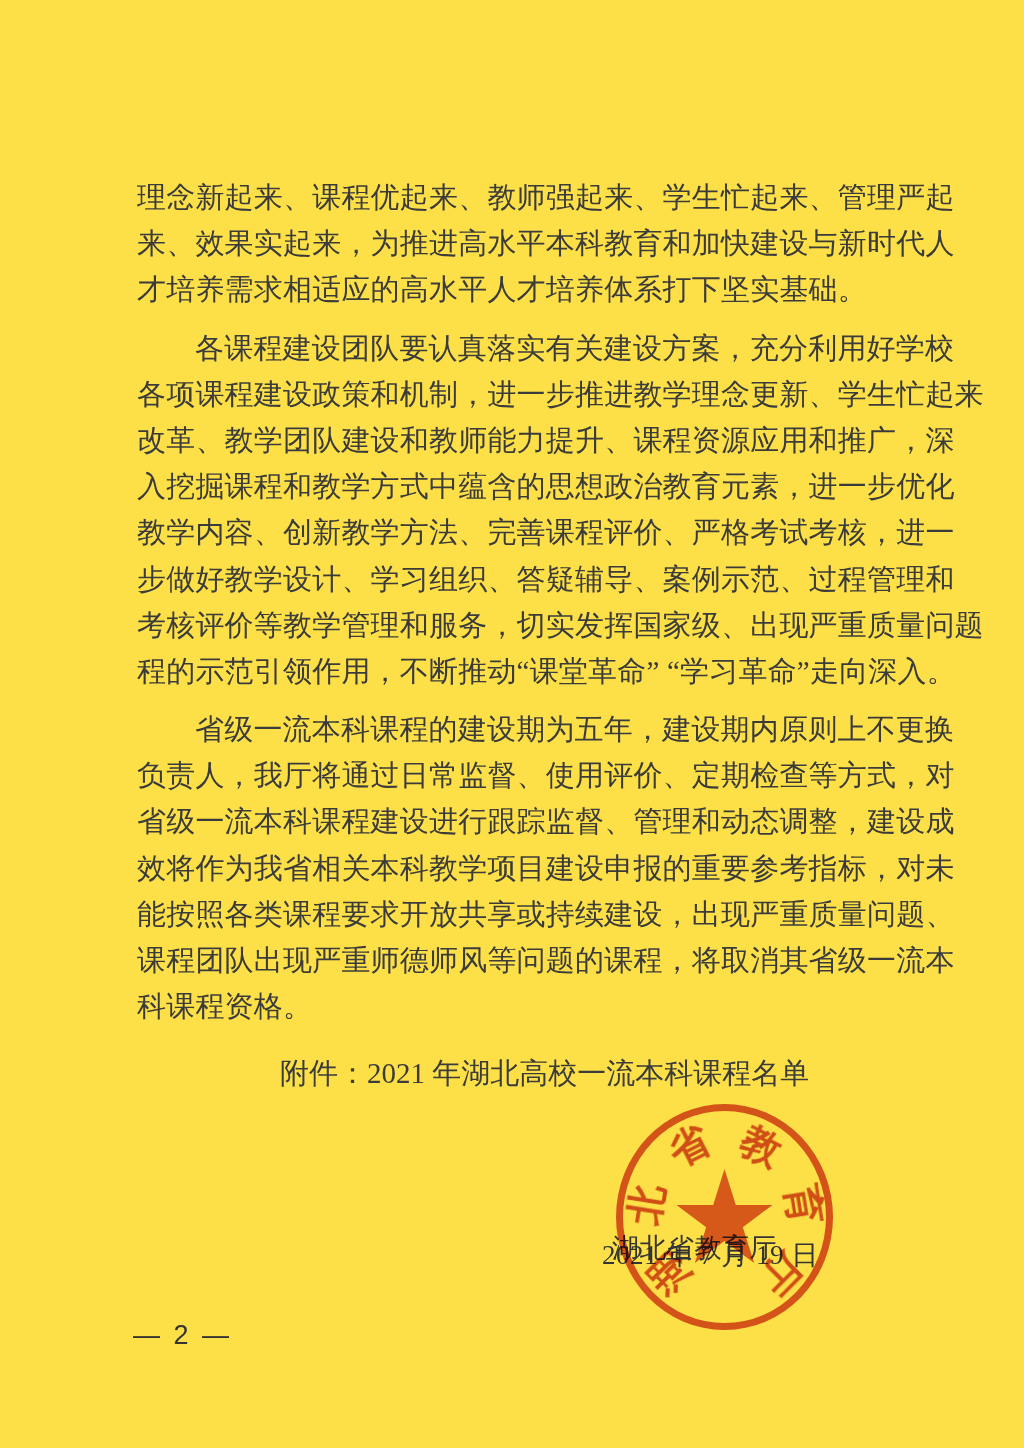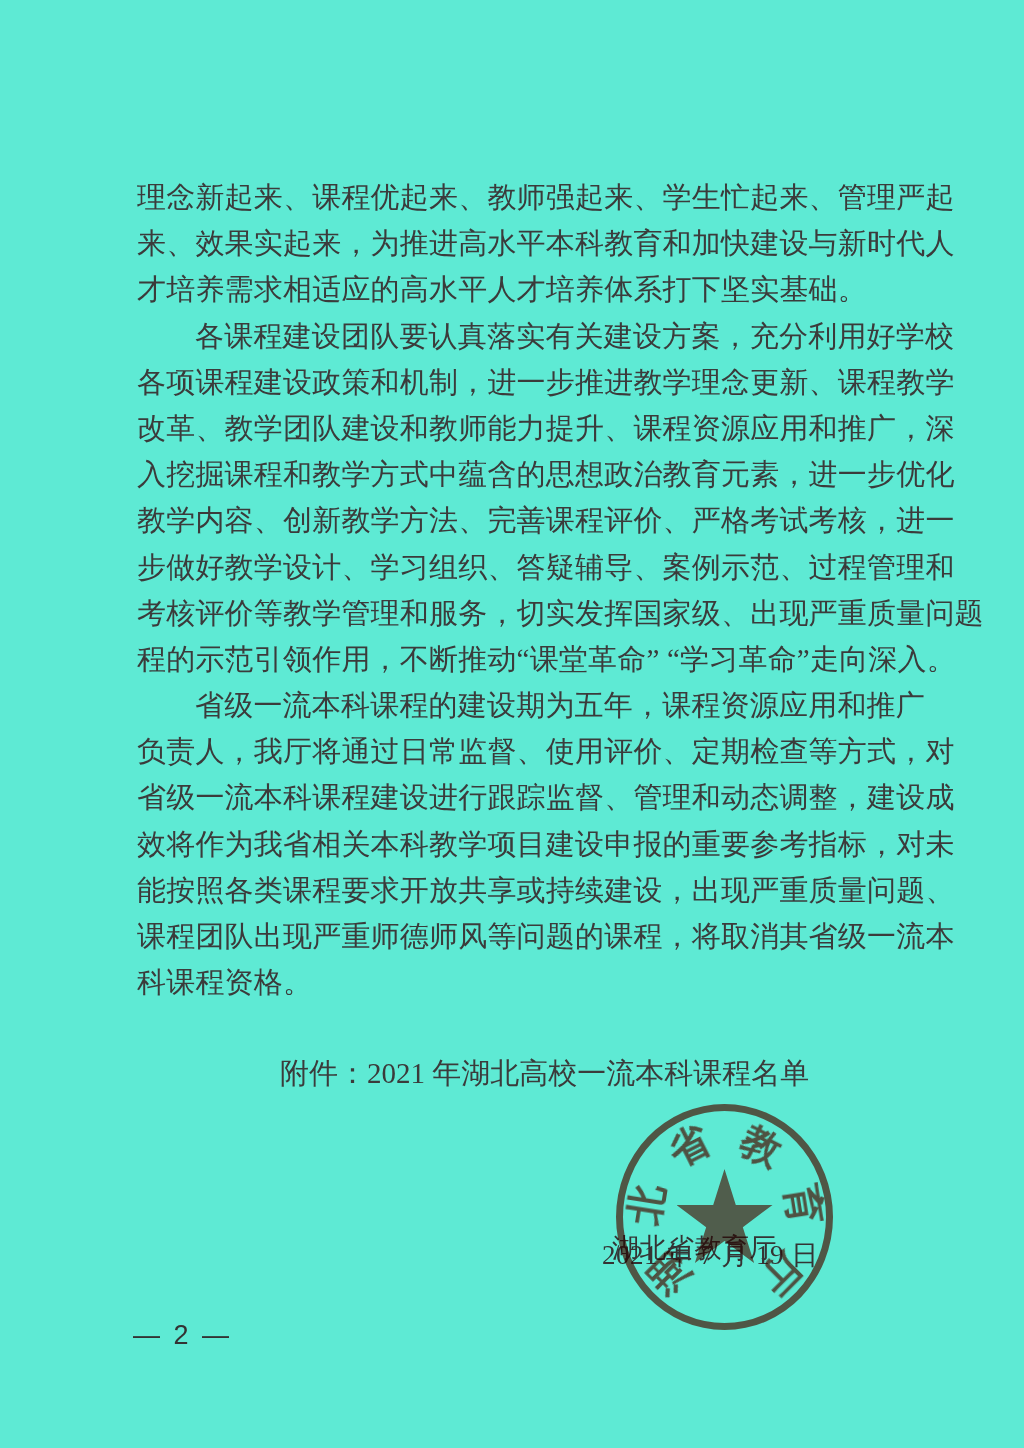--- a/index.html
+++ b/index.html
@@ -5,42 +5,42 @@
   html,body{margin:0;padding:0;}
   body{
     width:1024px;height:1448px;
     background:#fefefe;
     position:relative;
     overflow:hidden;
     font-family:"Liberation Serif","DejaVu Serif",serif;
   }
   .page{
     position:absolute;inset:0;
-    background:#5eead4;
+    background:#fde047;
   }
   
   .body-text{
     position:absolute;
     left:137px;top:174px;width:765px;
     color:#3b3b3b;
   }
   .line{
     height:46.2px;line-height:46.2px;
     font-size:29px;
     letter-spacing:0.2px;
     text-align:justify;
     text-align-last:justify;
     text-justify:inter-character;
     white-space:nowrap;
   }
   .line.short{
     text-align:center;
     text-align-last:left;
   }
-  .line.indent{ text-indent:58px; }
+  .line.indent{ text-indent:58px;margin-top:12px; }
   
   .attachment{
     position:absolute;
     left:137px;top:1050px;width:765px;
     height:46px;line-height:46px;
     font-size:29px;color:#3b3b3b;
     text-indent:50px;
     white-space:nowrap;
     text-align:center;
   }
@@ -102,28 +102,28 @@
 </head>
 <body>
 
 <div class="page">
 
   <div class="body-text">
     <div class="line">理念新起来、课程优起来、教师强起来、学生忙起来、管理严起</div>
     <div class="line">来、效果实起来，为推进高水平本科教育和加快建设与新时代人</div>
     <div class="line short">才培养需求相适应的高水平人才培养体系打下坚实基础。</div>
     <div class="line indent">各课程建设团队要认真落实有关建设方案，充分利用好学校</div>
-    <div class="line">各项课程建设政策和机制，进一步推进教学理念更新、课程教学</div>
+    <div class="line">各项课程建设政策和机制，进一步推进教学理念更新、学生忙起来</div>
     <div class="line">改革、教学团队建设和教师能力提升、课程资源应用和推广，深</div>
     <div class="line">入挖掘课程和教学方式中蕴含的思想政治教育元素，进一步优化</div>
     <div class="line">教学内容、创新教学方法、完善课程评价、严格考试考核，进一</div>
     <div class="line">步做好教学设计、学习组织、答疑辅导、案例示范、过程管理和</div>
     <div class="line">考核评价等教学管理和服务，切实发挥国家级、出现严重质量问题</div>
     <div class="line">程的示范引领作用，不断推动“课堂革命” “学习革命”走向深入。</div>
-    <div class="line indent">省级一流本科课程的建设期为五年，课程资源应用和推广</div>
+    <div class="line indent">省级一流本科课程的建设期为五年，建设期内原则上不更换</div>
     <div class="line">负责人，我厅将通过日常监督、使用评价、定期检查等方式，对</div>
     <div class="line">省级一流本科课程建设进行跟踪监督、管理和动态调整，建设成</div>
     <div class="line">效将作为我省相关本科教学项目建设申报的重要参考指标，对未</div>
     <div class="line">能按照各类课程要求开放共享或持续建设，出现严重质量问题、</div>
     <div class="line">课程团队出现严重师德师风等问题的课程，将取消其省级一流本</div>
     <div class="line short">科课程资格。</div>
   </div>
 
   <div class="attachment">附件：2021 年湖北高校一流本科课程名单</div>
 

